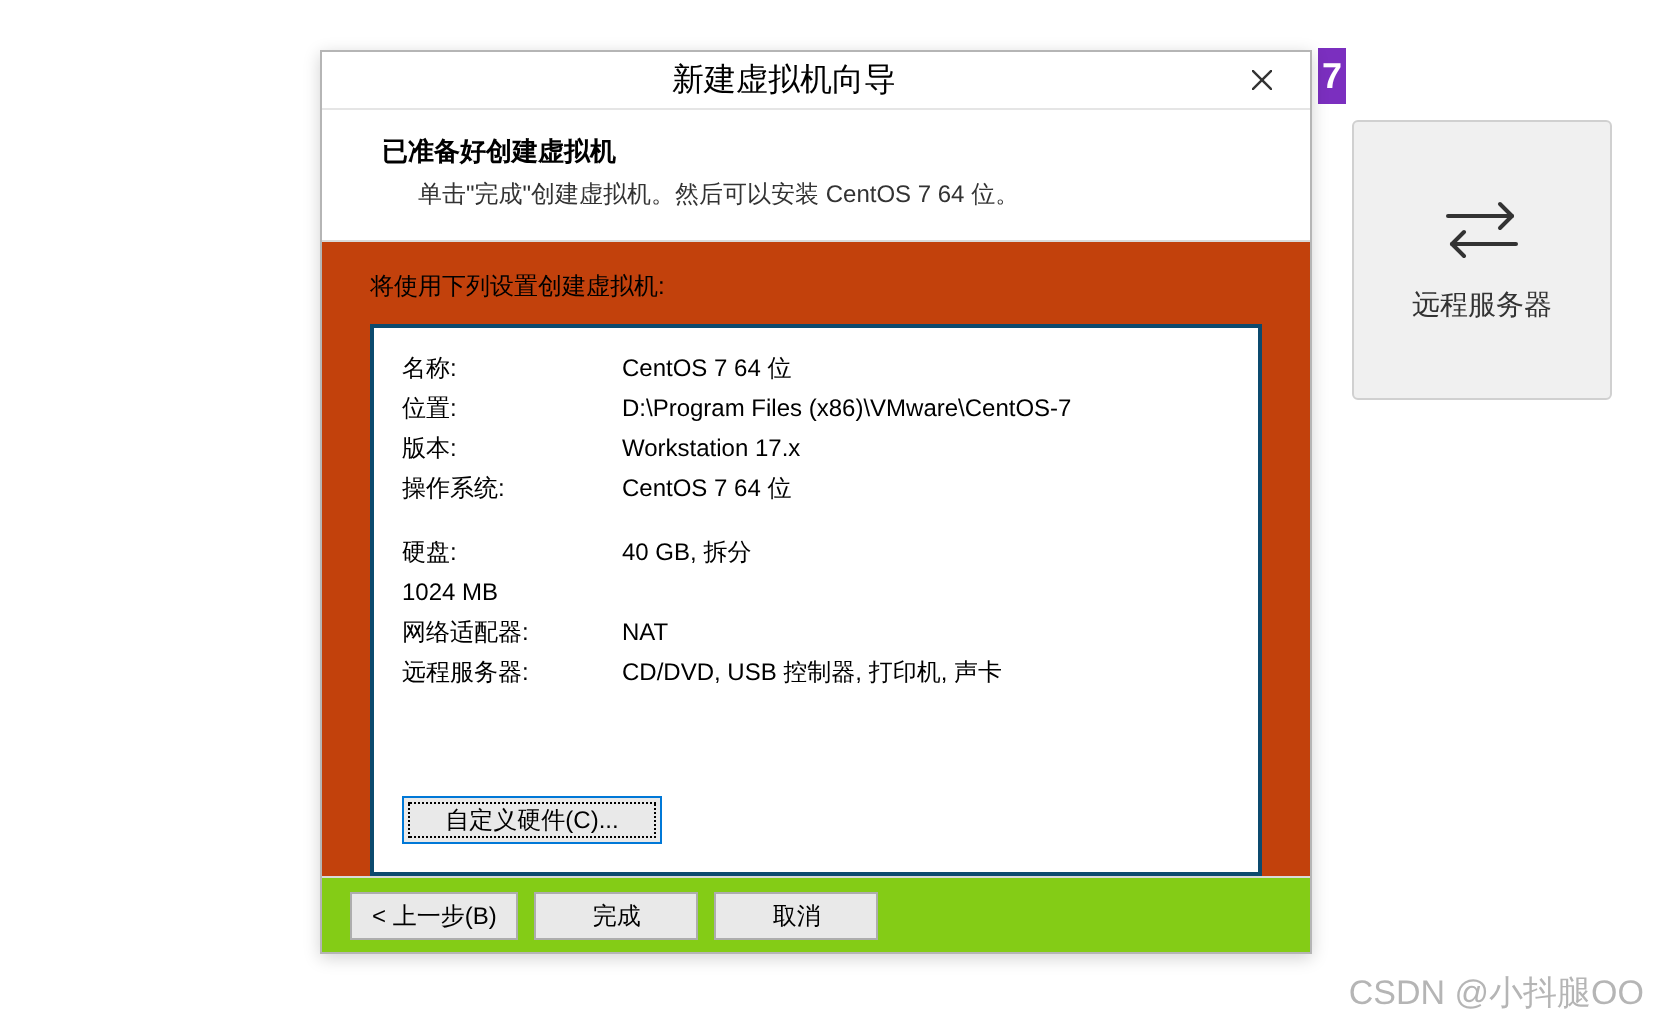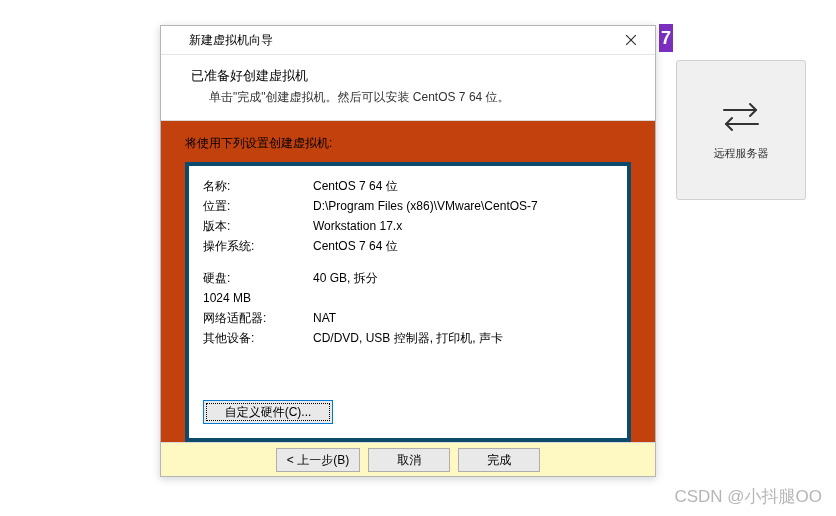--- a/index.html
+++ b/index.html
@@ -21,21 +21,21 @@
       background: #f0f0f0;
       border: 1px solid #d0d0d0;
       border-radius: 3px;
       display: flex;
       flex-direction: column;
       align-items: center;
       justify-content: center;
       gap: 12px;
     }
     .bg-panel .arrows svg { display: block; }
-    .bg-panel .label { font-size: 11px; color: #333; }
+    .bg-panel .label { font-size: 14px; color: #333; }
     .purple-accent {
       position: absolute;
       top: 24px;
       right: 163px;
       width: 14px;
       height: 28px;
       background: #7b2fbf;
       color: #fff;
       font-size: 18px;
       font-weight: bold;
@@ -51,49 +51,50 @@
       background: #fff;
       border: 1px solid #b5b5b5;
       box-shadow: 0 2px 8px rgba(0,0,0,0.18);
       display: flex;
       flex-direction: column;
     }
     .titlebar {
       height: 30px;
       display: flex;
       align-items: center;
-      padding: 0 4px 0 28px;
-      font-size: 12px;
+      padding: 0 4px 0 12px;
+      font-size: 16px;
       border-bottom: 1px solid #e5e5e5;
+      text-align: center;
     }
     .titlebar .title { flex: 1; }
     .titlebar .close {
       width: 40px;
       height: 28px;
       display: flex;
       align-items: center;
       justify-content: center;
       cursor: pointer;
     }
     .titlebar .close svg { width: 10px; height: 10px; }
     .header {
       padding: 12px 24px 14px 24px;
       background: #fff;
       border-bottom: 1px solid #d9d9d9;
     }
-    .header .heading { font-size: 13px; font-weight: normal; margin-bottom: 4px; margin-left: 6px; }
+    .header .heading { font-size: 13px; font-weight: bold; margin-bottom: 4px; margin-left: 6px; }
     .header .sub { font-size: 12px; color: #333; margin-left: 24px; }
     .content {
       flex: 1;
       padding: 14px 24px 0 24px;
       background: #c2410c;
     }
     .content .intro { font-size: 12px; margin-bottom: 10px; }
     .settings {
-      border: 4px solid #0c4a6e;
+      border: 2px solid #0c4a6e;
       background: #fff;
       padding: 10px 14px 14px 14px;
     }
     .row { display: flex; line-height: 20px; }
     .row .key { width: 110px; }
     .row .val { flex: 1; }
     .gap { height: 12px; }
     .customize {
       margin-top: 12px;
     }
@@ -108,24 +109,24 @@
       font-size: 12px;
       font-family: inherit;
       cursor: pointer;
       padding: 0 10px;
     }
     .btn.wide { min-width: 130px; margin-top: 40px; }
     .btn.focused { border: 1px solid #0078d7; outline: 1px dotted #000; outline-offset: -4px; }
     .footer {
       height: 48px;
       border-top: 1px solid #d9d9d9;
-      background: #fef9c3;
-      display: flex;
-      align-items: center;
-      justify-content: center;
+      background: #84cc16;
+      display: flex;
+      align-items: center;
+      justify-content: flex-start;
       gap: 8px;
       padding: 4px 14px;
     }
     .watermark {
       position: absolute;
       right: 14px;
       bottom: 8px;
       color: rgba(120,120,120,0.55);
       font-size: 17px;
     }
@@ -193,30 +194,30 @@
             <div class="val">40 GB, 拆分</div>
           </div>
         <div class="row">
             <div class="val">1024 MB</div>
           </div>
         <div class="row">
             <div class="key">网络适配器:</div>
             <div class="val">NAT</div>
           </div>
         <div class="row">
-            <div class="key">其他设备:</div>
+            <div class="key">远程服务器:</div>
             <div class="val">CD/DVD, USB 控制器, 打印机, 声卡</div>
           </div>
       </div>
       <div class="customize">
         <button class="btn wide focused">自定义硬件(C)...</button>
       </div>
     </div>
   </div>
 
   <div class="footer">
     <button class="btn">&lt; 上一步(B)</button>
+    <button class="btn">完成</button>
     <button class="btn">取消</button>
-    <button class="btn">完成</button>
   </div>
 </div>
 
 <div class="watermark">CSDN @小抖腿OO</div>
 
 </body></html>

